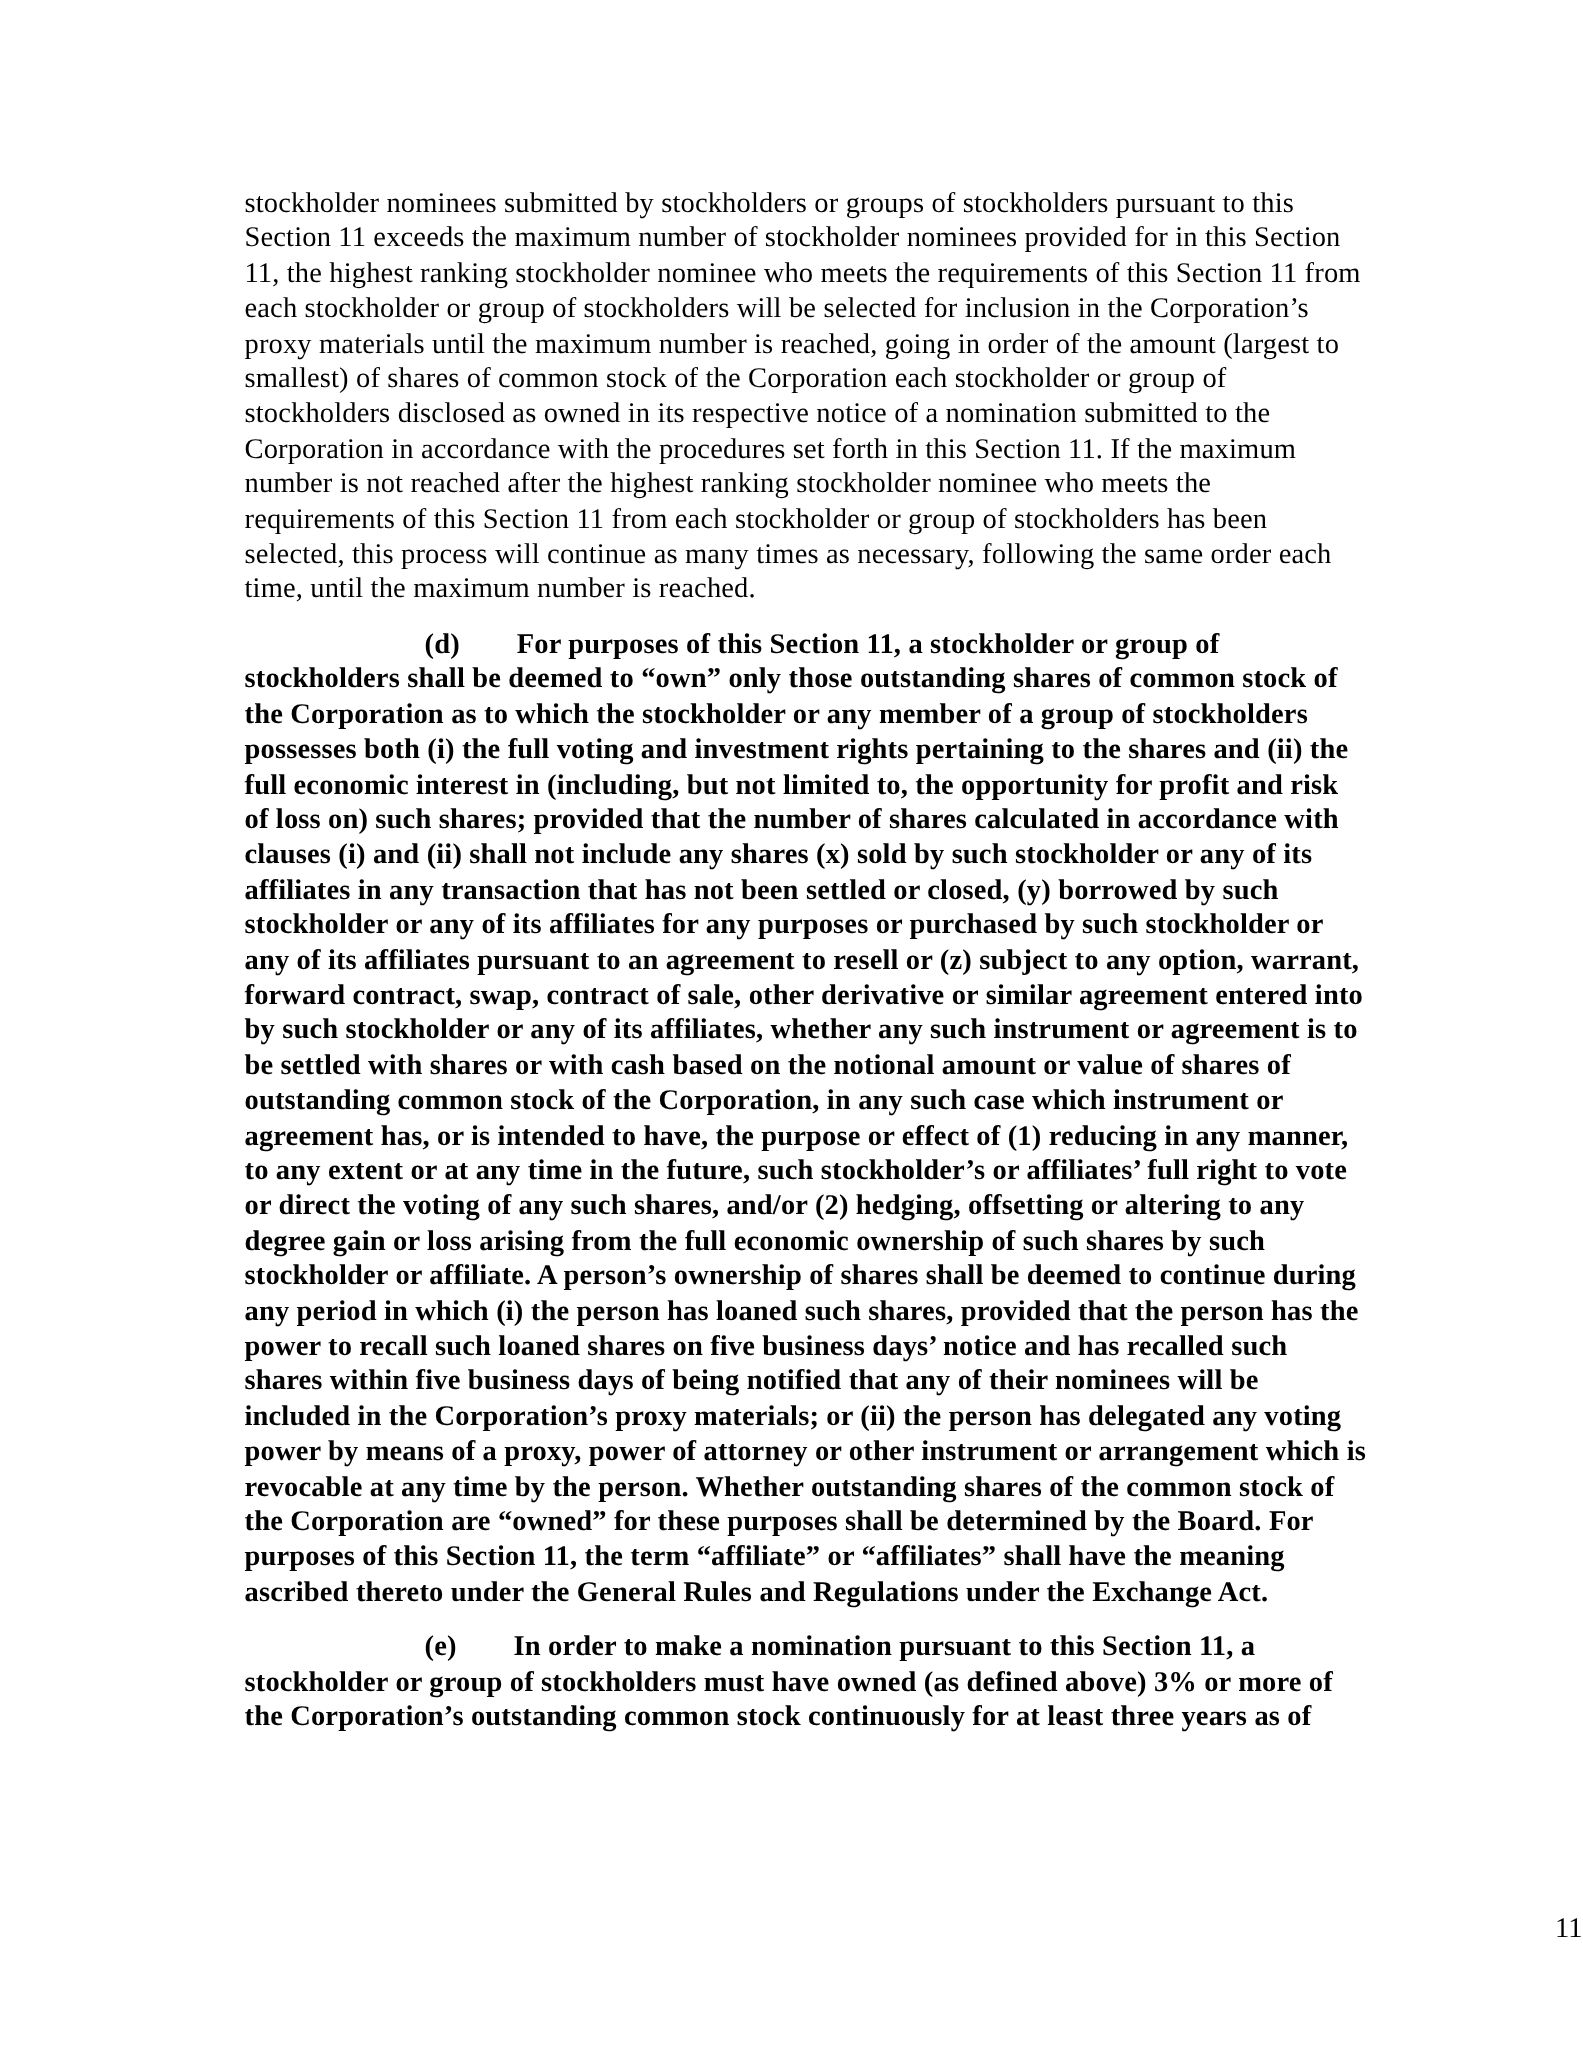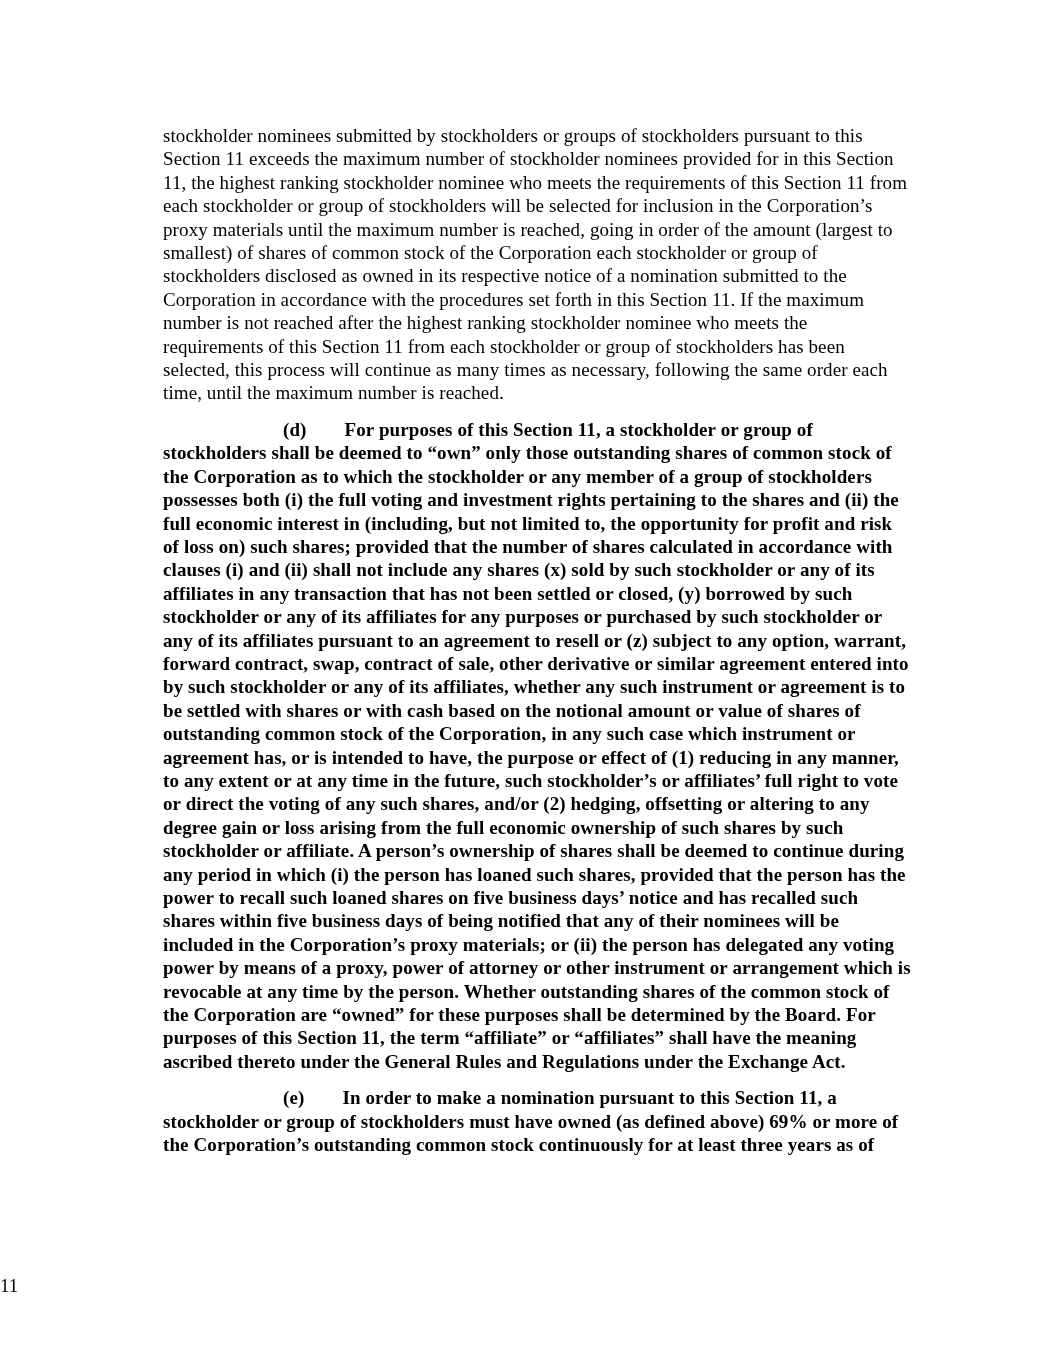--- a/index.html
+++ b/index.html
@@ -37,32 +37,32 @@
   }
   .tab-gap {
     display: inline-block;
     width: 38px;
   }
   .page-number {
     position: absolute;
     top: 1275px;
     left: 0;
     right: 0;
-    text-align: left;
+    text-align: right;
     font-size: 19px;
   }
 </style>
 </head>
 <body>
 
 <div class="page">
   <div class="text-block">
 
     <p class="para"><span>stockholder nominees submitted by stockholders or groups of stockholders pursuant to this Section 11 exceeds the maximum number of stockholder nominees provided for in this Section 11, the highest ranking stockholder nominee who meets the requirements of this Section 11 from each stockholder or group of stockholders will be selected for inclusion in the Corporation’s proxy materials until the maximum number is reached, going in order of the amount (largest to smallest) of shares of common stock of the Corporation each stockholder or group of stockholders disclosed as owned in its respective notice of a nomination submitted to the Corporation in accordance with the procedures set forth in this Section 11. If the maximum number is not reached after the highest ranking stockholder nominee who meets the requirements of this Section 11 from each stockholder or group of stockholders has been selected, this process will continue as many times as necessary, following the same order each time, until the maximum number is reached.</span></p>
 
     <p class="para labeled"><span class="para-label">(d)</span><span class="tab-gap"></span><span>For purposes of this Section 11, a stockholder or group of stockholders shall be deemed to “own” only those outstanding shares of common stock of the Corporation as to which the stockholder or any member of a group of stockholders possesses both (i) the full voting and investment rights pertaining to the shares and (ii) the full economic interest in (including, but not limited to, the opportunity for profit and risk of loss on) such shares; provided that the number of shares calculated in accordance with clauses (i) and (ii) shall not include any shares (x) sold by such stockholder or any of its affiliates in any transaction that has not been settled or closed, (y) borrowed by such stockholder or any of its affiliates for any purposes or purchased by such stockholder or any of its affiliates pursuant to an agreement to resell or (z) subject to any option, warrant, forward contract, swap, contract of sale, other derivative or similar agreement entered into by such stockholder or any of its affiliates, whether any such instrument or agreement is to be settled with shares or with cash based on the notional amount or value of shares of outstanding common stock of the Corporation, in any such case which instrument or agreement has, or is intended to have, the purpose or effect of (1) reducing in any manner, to any extent or at any time in the future, such stockholder’s or affiliates’ full right to vote or direct the voting of any such shares, and/or (2) hedging, offsetting or altering to any degree gain or loss arising from the full economic ownership of such shares by such stockholder or affiliate. A person’s ownership of shares shall be deemed to continue during any period in which (i) the person has loaned such shares, provided that the person has the power to recall such loaned shares on five business days’ notice and has recalled such shares within five business days of being notified that any of their nominees will be included in the Corporation’s proxy materials; or (ii) the person has delegated any voting power by means of a proxy, power of attorney or other instrument or arrangement which is revocable at any time by the person. Whether outstanding shares of the common stock of the Corporation are “owned” for these purposes shall be determined by the Board. For purposes of this Section 11, the term “affiliate” or “affiliates” shall have the meaning ascribed thereto under the General Rules and Regulations under the Exchange Act.</span></p>
 
-    <p class="para labeled"><span class="para-label">(e)</span><span class="tab-gap"></span><span>In order to make a nomination pursuant to this Section 11, a stockholder or group of stockholders must have owned (as defined above) 69% or more of the Corporation’s outstanding common stock continuously for at least three years as of</span></p>
+    <p class="para labeled"><span class="para-label">(e)</span><span class="tab-gap"></span><span>In order to make a nomination pursuant to this Section 11, a stockholder or group of stockholders must have owned (as defined above) 3% or more of the Corporation’s outstanding common stock continuously for at least three years as of</span></p>
 
   </div>
 
   <div class="page-number">11</div>
 </div>
 
 </body></html>

